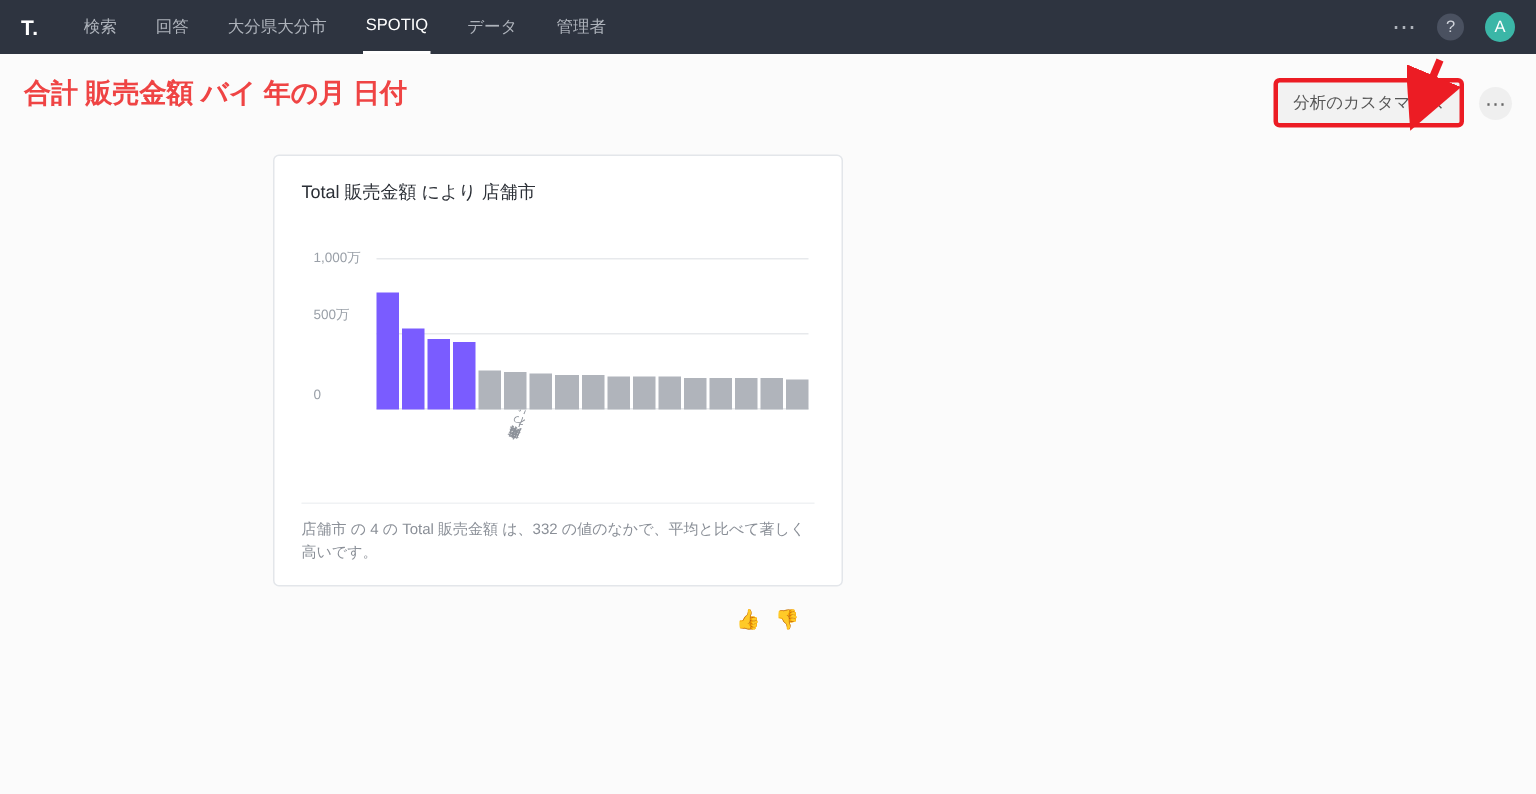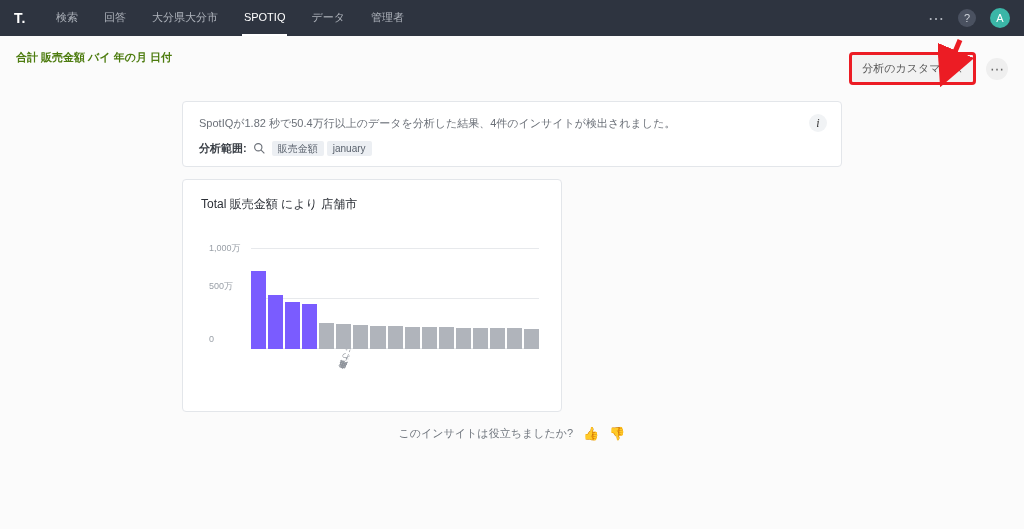--- a/index.html
+++ b/index.html
@@ -10,21 +10,21 @@
   .nav-item{margin-right:22px;cursor:pointer;padding:11px 2px;border-bottom:2px solid transparent;color:#aeb3bb}
   .nav-item.active{color:#fff;border-bottom-color:#fff}
   .nav-spacer{flex:1}
   .nav-right{display:flex;align-items:center;gap:14px}
   .nav-dots{color:#aeb3bb;font-size:16px;cursor:pointer}
   .help-icon{width:18px;height:18px;border-radius:50%;background:#4a5160;color:#cfd3da;display:flex;align-items:center;justify-content:center;font-size:11px;cursor:pointer}
   .avatar{width:20px;height:20px;border-radius:50%;background:#3bb6a7;color:#fff;display:flex;align-items:center;justify-content:center;font-size:11px;cursor:pointer}
   
   .hdr{display:flex;align-items:flex-start;padding:14px 16px 6px 16px}
   .hdr-titles{flex:1}
-  .hdr h1{margin:0;font-size:11px;font-weight:700;color:#4d7c0f}
+  .hdr h1{margin:0;font-size:18px;font-weight:700;color:#ef4444}
   .hdr .sub{margin-top:4px;font-size:10px;color:#7a8088}
   .hdr-actions{display:flex;align-items:center;gap:10px;padding-top:2px}
   .btn-customize{border:3px solid #ec1c24;background:#f2f2f2;color:#555;font-size:11px;padding:6px 10px;border-radius:4px;cursor:pointer}
   .btn-more{width:22px;height:22px;border-radius:50%;background:#efefef;color:#666;display:flex;align-items:center;justify-content:center;font-size:14px;cursor:pointer}
   
   .arrow{position:absolute;top:38px;left:938px;pointer-events:none}
   .arrow svg{display:block}
   
   .center{width:660px;margin:10px auto 0 auto}
   .summary{background:#fff;border:1px solid #e3e6ea;border-radius:4px;padding:14px 16px 10px 16px;position:relative}
@@ -78,34 +78,20 @@
   <div class="hdr-titles">
     <h1>合計 販売金額 バイ 年の月 日付</h1>
   </div>
   <div class="hdr-actions">
     <button class="btn-customize">分析のカスタマイズ</button>
     <div class="btn-more">⋯</div>
   </div>
 </div>
 
 <div class="center">
-  <div class="summary">
-    <div class="summary-text">SpotIQが1.82 秒で50.4万行以上のデータを分析した結果、4件のインサイトが検出されました。</div>
-    <div class="scope-row">
-      <span class="scope-label">分析範囲:</span>
-      <span class="mag">
-        <svg viewBox="0 0 16 16" width="13" height="13">
-            <circle cx="6.5" cy="6.5" r="4.5" fill="none" stroke="#6b7078" stroke-width="1.4"></circle>
-            <line x1="10" y1="10" x2="14" y2="14" stroke="#6b7078" stroke-width="1.4"></line>
-          </svg>
-      </span>
-      <span id="pills"><span class="pill">販売金額</span> <span class="pill">january</span> </span>
-    </div>
-    <div class="info-i">i</div>
-  </div>
 
   <div class="card">
     <div class="card-title">Total 販売金額 により 店舗市</div>
     <div class="chart" id="chart">
         <div class="grid" style="bottom: 48px;"></div>
         <div class="ylab" style="bottom: 48px;">0</div>
         <div class="grid" style="bottom: 98px;"></div>
         <div class="ylab" style="bottom: 98px;">500万</div>
         <div class="grid" style="bottom: 148px;"></div>
         <div class="ylab" style="bottom: 136px;">1,000万</div>
@@ -141,20 +127,20 @@
           <div class="xlab">岡山県久米郡</div>
           <div class="xlab">兵庫県神戸市北区</div>
           <div class="xlab">東京都西多摩郡</div>
           <div class="xlab">大分県大分市</div>
           <div class="xlab">奈良県奈良市</div>
           <div class="xlab">北海道旭川市</div>
           <div class="xlab">北海道網走郡</div>
           <div class="xlab">福島県大沼郡会津美里町</div>
         </div>
       </div>
+    <div class="card-desc">店舗市 の 4 の Total 販売金額 は、332 の値のなかで、平均と比べて著しく高いです。</div>
   </div>
 
   <div class="feedback">
-    <span>このインサイトは役立ちましたか?</span>
     <span class="thumb">👍</span>
     <span class="thumb">👎</span>
   </div>
 </div>
 
 </body></html>

